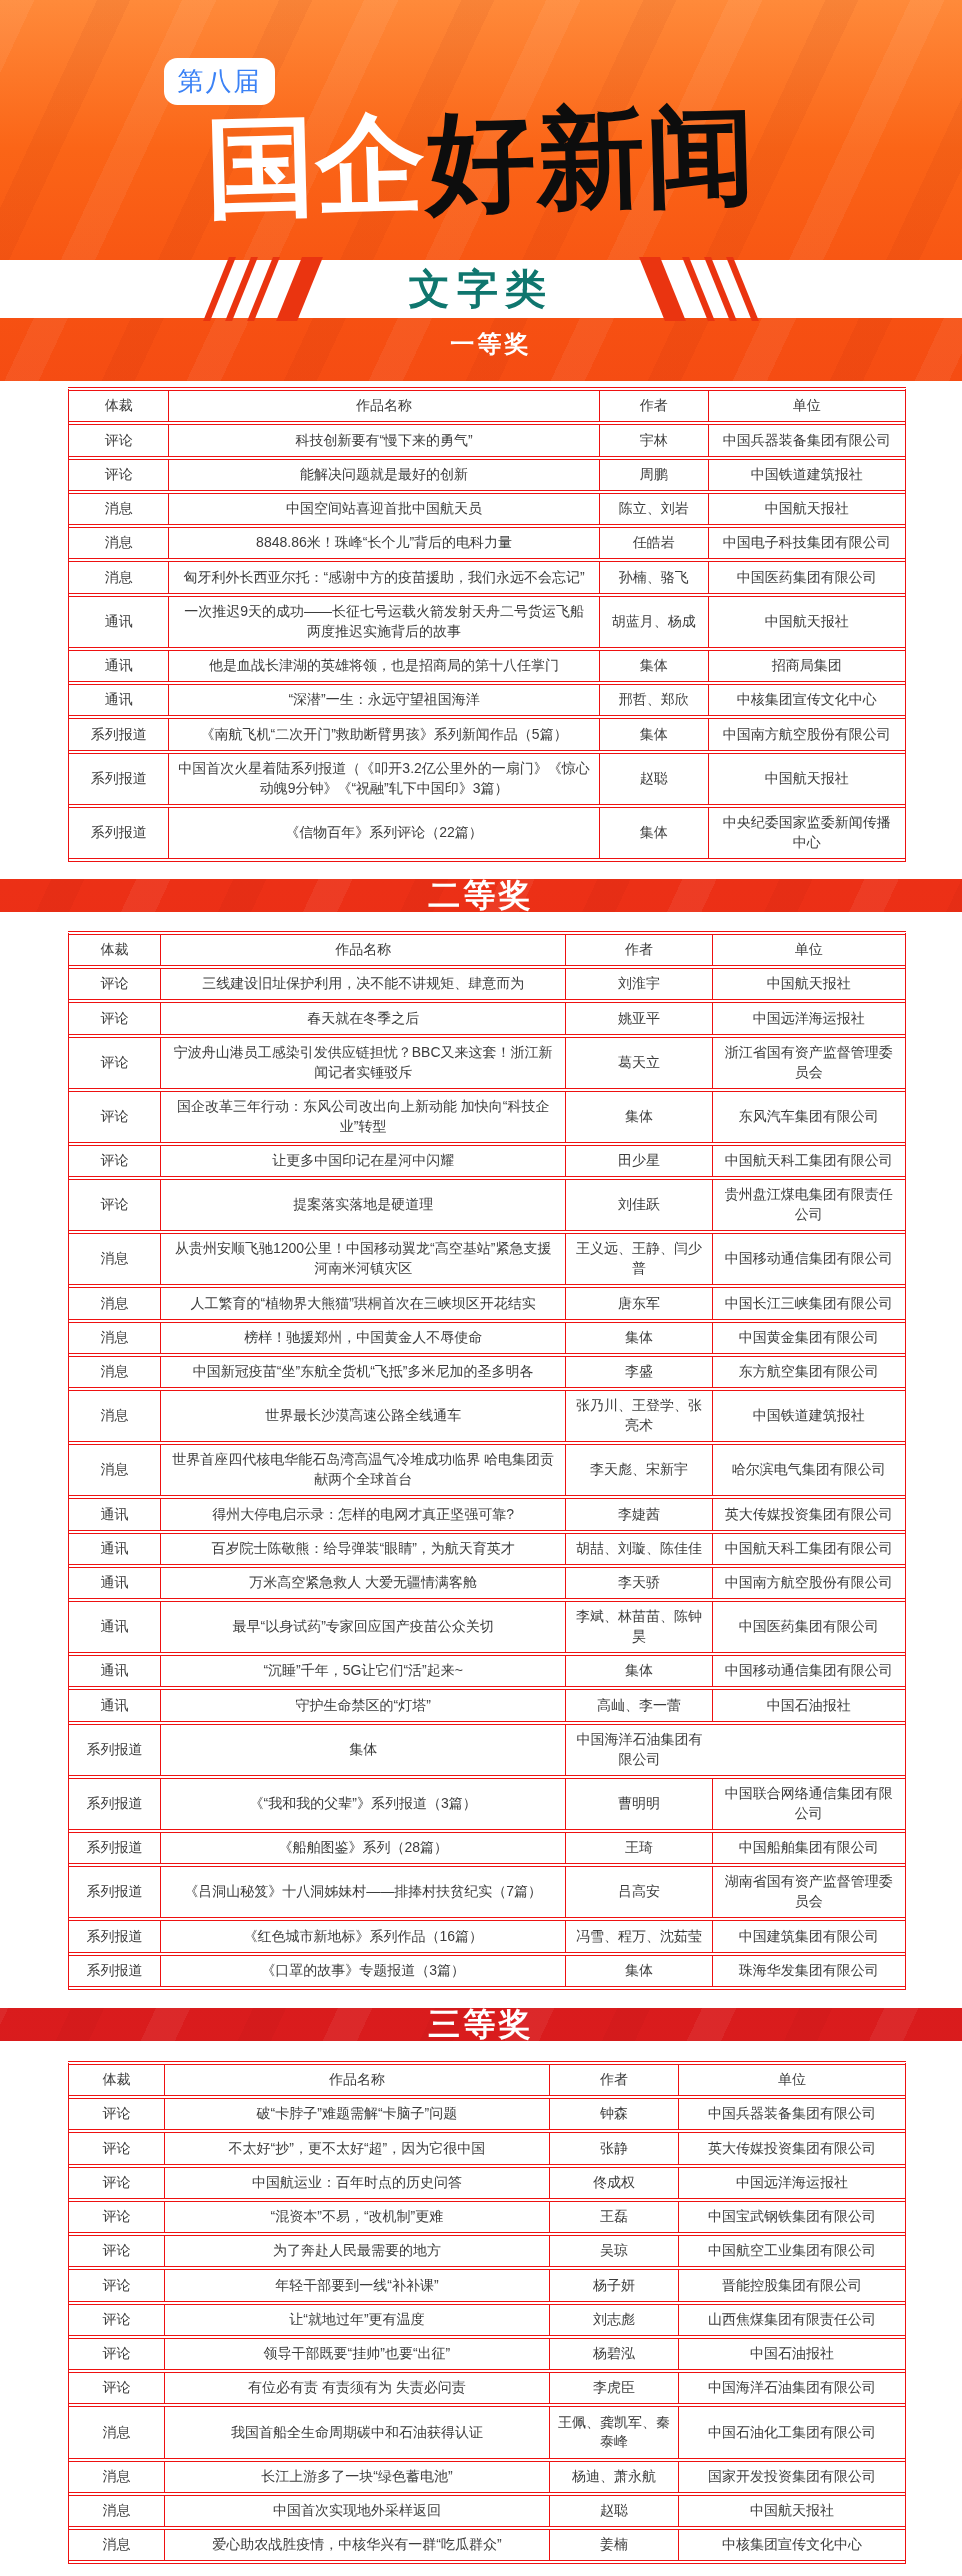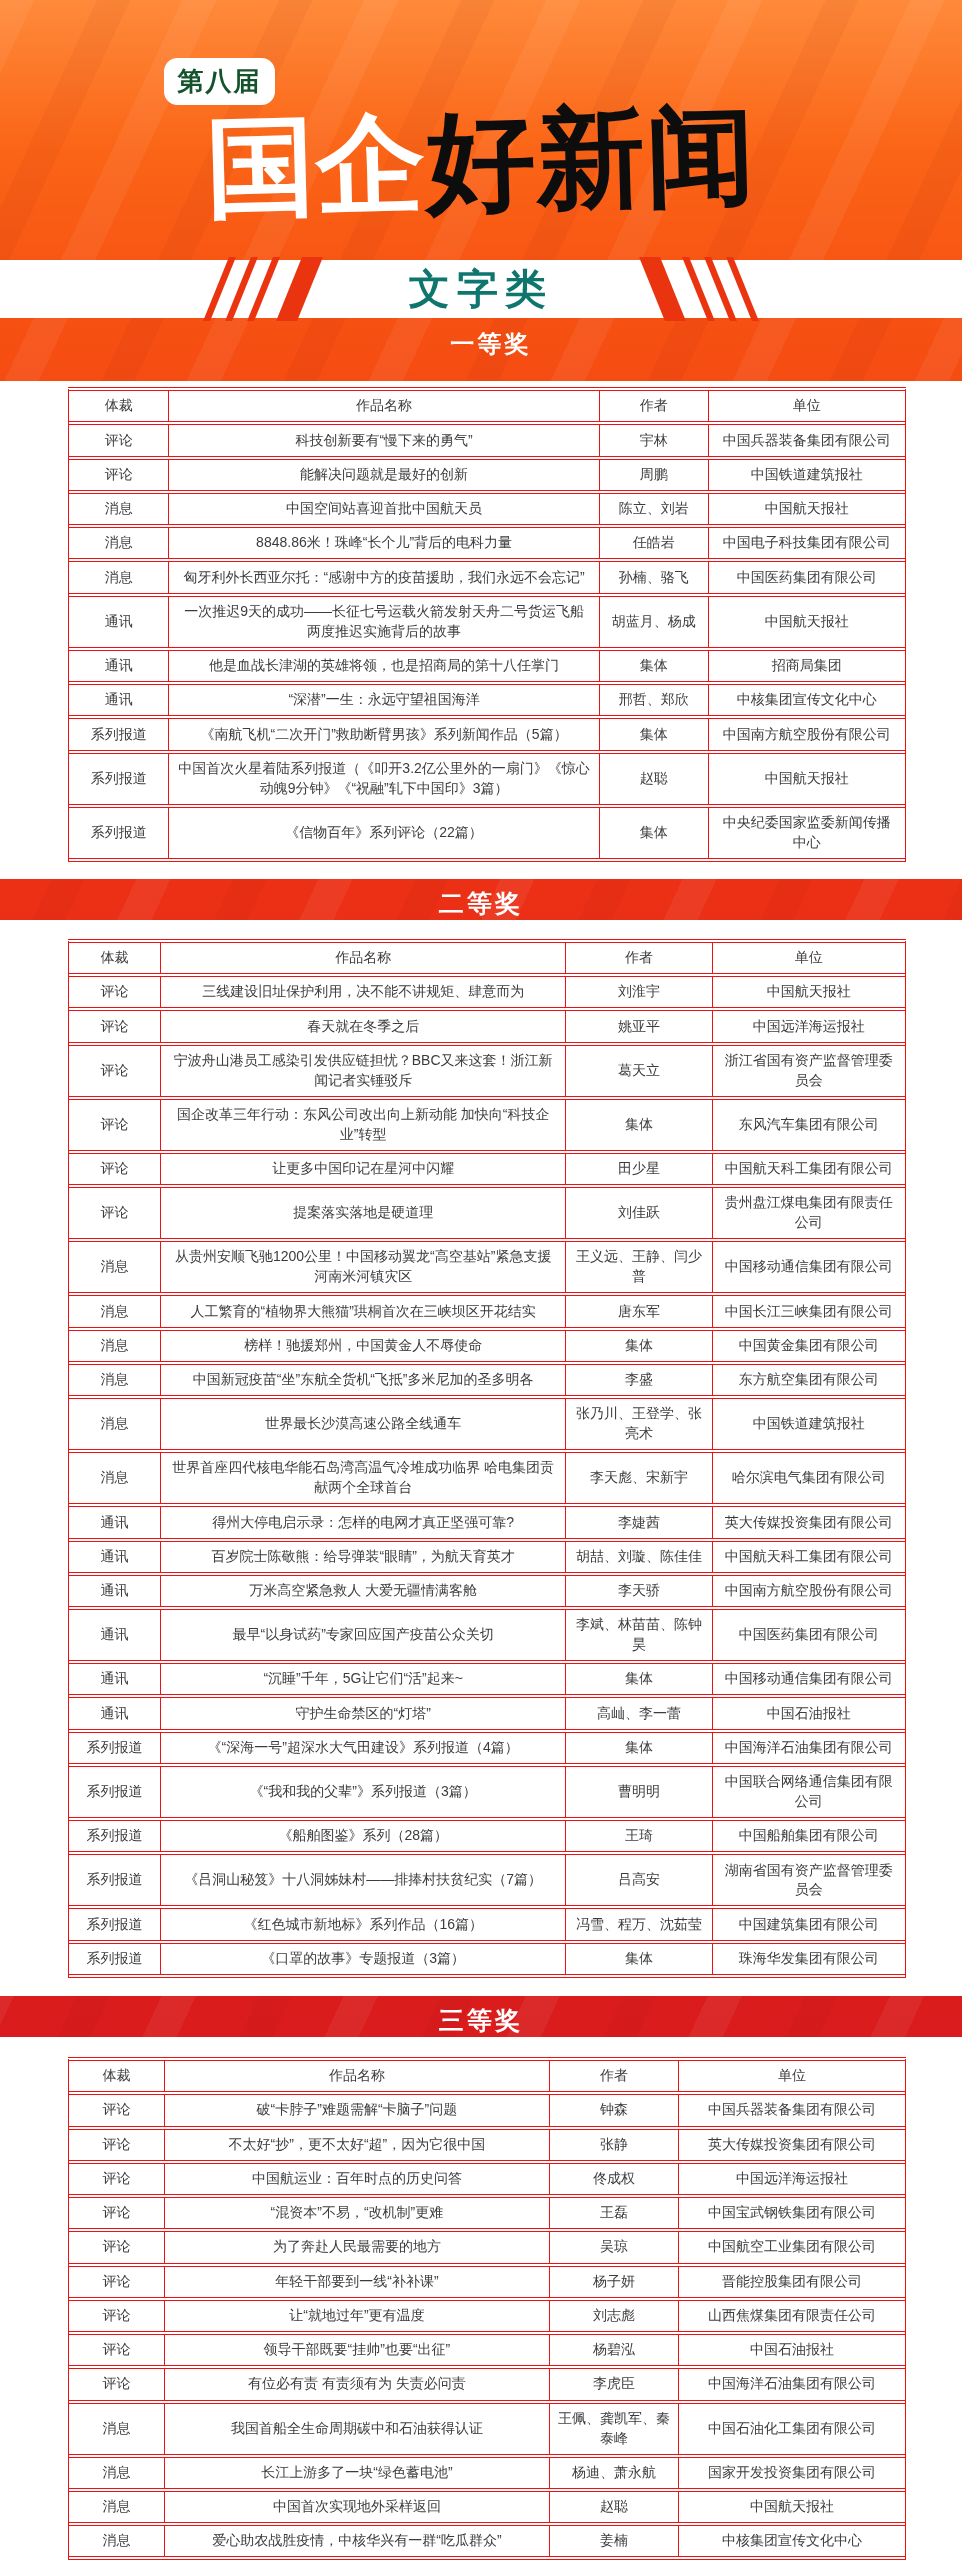--- a/index.html
+++ b/index.html
@@ -11,22 +11,22 @@
       #cf1820 88%, #c61622 100%);
   }
   .page::before{
     content:""; position:absolute; inset:0; pointer-events:none;
     background:repeating-linear-gradient(115deg, rgba(255,255,255,0.06) 0 31px,
       rgba(255,255,255,0) 31px 88px, rgba(120,0,0,0.05) 88px 118px,
       rgba(255,255,255,0) 118px 165px);
   }
   .header{ position:relative; height:381px; }
   .edition-badge{
-    position:absolute; left:164px; top:58px; background:#ffffff; color:#14532d;
-    font-size:26px; font-weight:700; padding:6.2px 13.4px; border-radius:13.4px;
+    position:absolute; left:164px; top:58px; background:#ffffff; color:#3b82f6;
+    font-size:26px; font-weight:400; padding:6.2px 13.4px; border-radius:13.4px;
     letter-spacing:2.1px;
   }
   .main-title{
     position:absolute; top:77px; left:0; right:0; text-align:center;
     font-size:109px; font-weight:900; line-height:1.55; letter-spacing:1px;
     transform:rotate(-1.5deg); white-space:nowrap;
   }
   .title-white{ color:#ffffff; }
   .title-black{ color:#0d0d0d; }
   .category-band{
@@ -44,22 +44,22 @@
   .s1r{ right:216px; width:7.2px; } .s2r{ right:238px; width:7.2px; }
   .s3r{ right:260px; width:7.2px; } .s4r{ right:289px; width:20.6px; }
   .prize-label-header{
     position:absolute; top:328px; left:0; right:0; text-align:center;
     color:#ffffff; font-size:24px; font-weight:800; letter-spacing:3.1px;padding-left:20px;
   }
   .panel{ position:relative; background:#ffffff; padding:6.2px 56px 17.5px; }
   .panel.p2{ padding-top:18.5px; padding-bottom:18.5px; }
   .panel.p3{ padding-top:19.6px; padding-bottom:16.5px; }
   .band{
-    position:relative; height:41px; display:flex; align-items:flex-end;
-    justify-content:center; color:#ffffff; font-size:25px; font-weight:800;
+    position:relative; height:33px; display:flex; align-items:center;
+    justify-content:center; color:#ffffff; font-size:32px; font-weight:800;
     letter-spacing:3.1px;
   }
   .gtable{
     border-top:4.6px double #ee1111; border-left:1.5px solid #ee1111;
     border-right:1.5px solid #ee1111;
     margin-left:12px;
   }
   .trow{ display:grid; border-bottom:4.6px double #ee1111; }
   .t1 .trow{ grid-template-columns:12% 51.5% 13% 23.5%; }
   .t2 .trow{ grid-template-columns:11% 48.5% 17.5% 23%; }
@@ -287,21 +287,20 @@
           <div class="cell org">中国移动通信集团有限公司</div>
         </div>
         <div class="trow">
           <div class="cell genre">通讯</div>
           <div class="cell title">守护生命禁区的“灯塔”</div>
           <div class="cell author">高屾、李一蕾</div>
           <div class="cell org">中国石油报社</div>
         </div>
         <div class="trow">
           <div class="cell genre">系列报道</div>
-          <div class="cell title">《“深海一号”超深水大气田建设》系列报道（4篇）</div>
           <div class="cell author">集体</div>
           <div class="cell org">中国海洋石油集团有限公司</div>
         </div>
         <div class="trow">
           <div class="cell genre">系列报道</div>
           <div class="cell title">《“我和我的父辈”》系列报道（3篇）</div>
           <div class="cell author">曹明明</div>
           <div class="cell org">中国联合网络通信集团有限公司</div>
         </div>
         <div class="trow">

